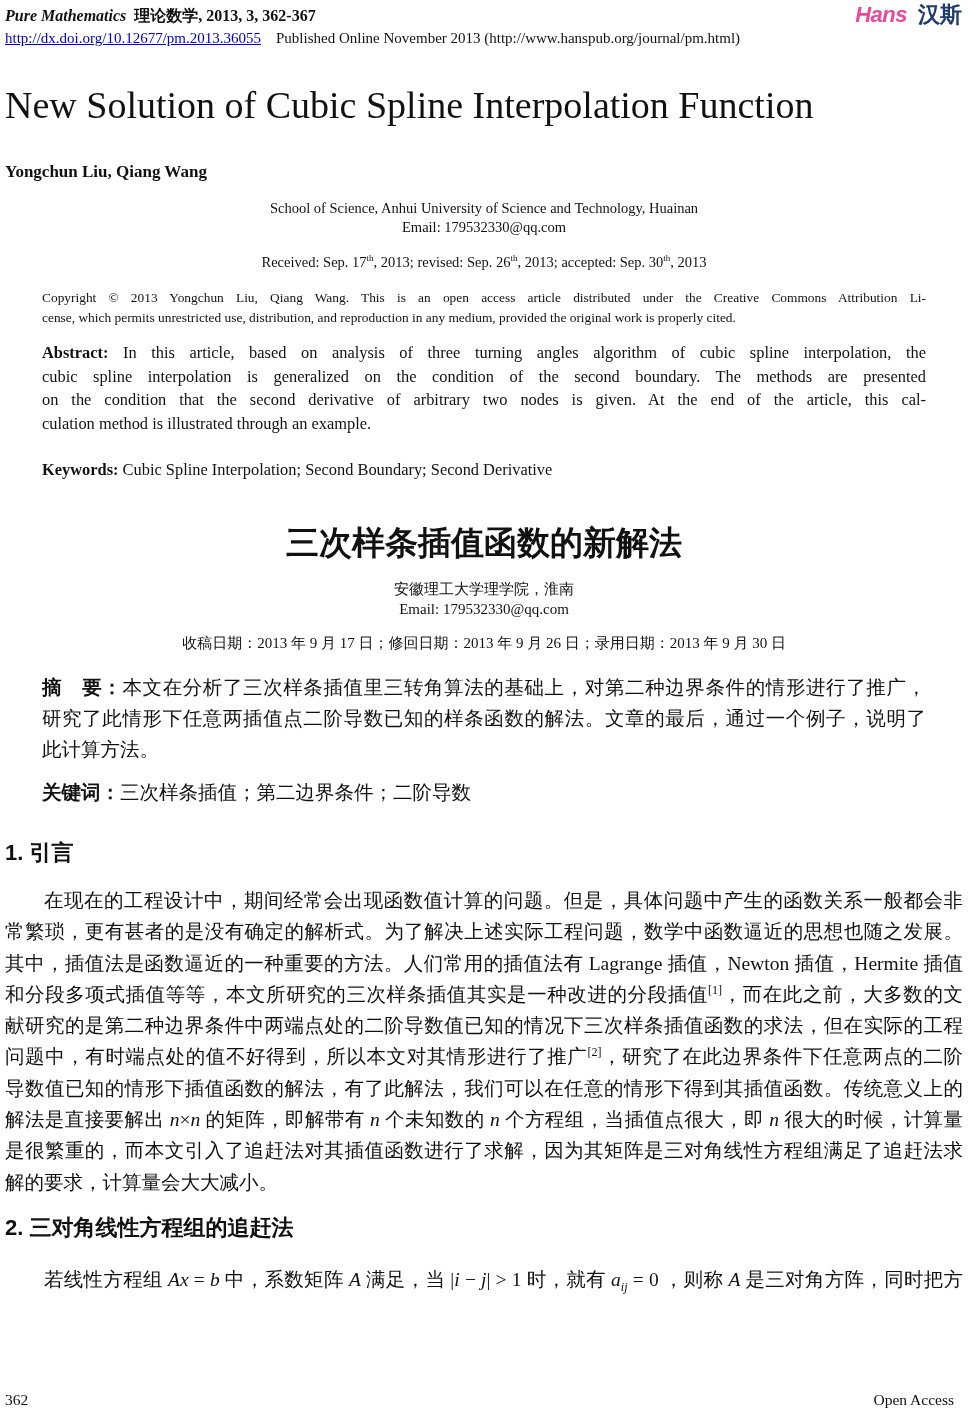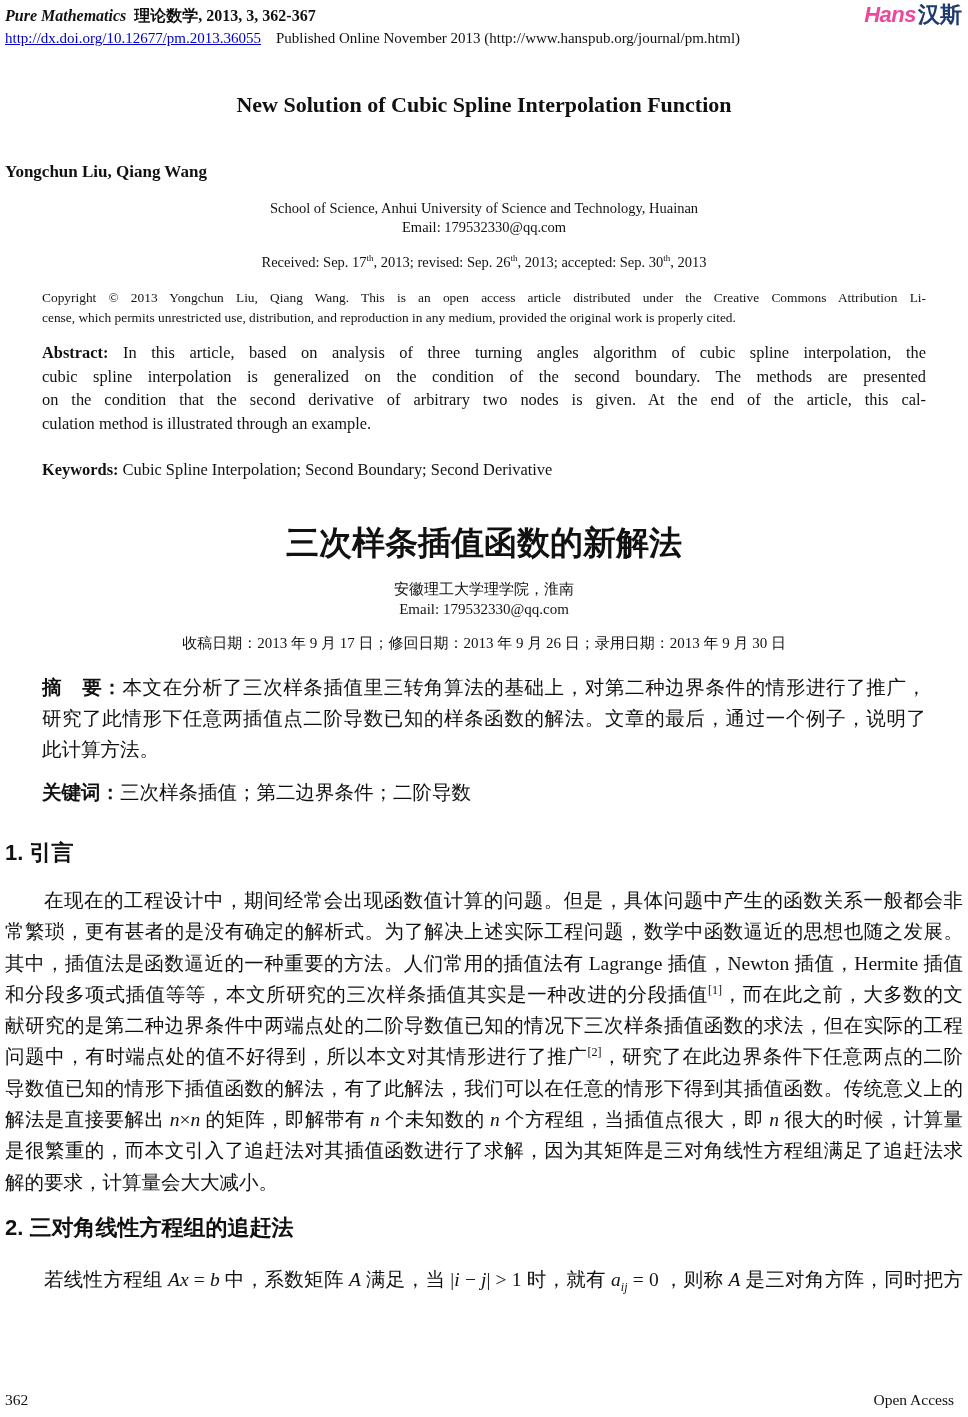--- a/index.html
+++ b/index.html
@@ -21,23 +21,23 @@
   b { font-weight:bold; }
   .bi { font-weight:bold; font-style:italic; }
   .lnk { color:#0000c8; text-decoration:underline; }
 
   .header { position:relative; padding:5px 5px 0 5px; }
   .h-line1 { font-size:16px; line-height:22px; }
   .h-line2 { font-size:15px; line-height:22px; }
   .logo { position:absolute; top:3px; right:6px; font-family:"Liberation Sans", sans-serif;
           font-size:22px; font-weight:bold; line-height:24px; }
   .logo .hans { color:#ec4899; font-style:italic; letter-spacing:-0.5px; }
-  .logo .hansi { color:#1e3a6e; margin-left:2px; }
+  .logo .hansi { color:#1e3a6e; margin-left:11px; }
 
-  .title-en { margin:39px 5px 0 5px; font-size:22px; line-height:34px; font-weight:bold; text-align:center; }
+  .title-en { margin:39px 5px 0 5px; font-size:38px; line-height:34px; font-weight:normal; }
   .authors-en { margin:39px 5px 0 5px; font-size:17px; line-height:22px; font-weight:bold; }
   .affil-en { margin:16px 5px 0 5px; font-size:14.5px; line-height:19px; }
   .received { margin:15px 5px 0 5px; font-size:14.5px; line-height:20px; }
   .copyright { margin:16px 42px 0 42px; font-size:13.4px; line-height:19.5px; }
   .abstract { margin:14px 42px 0 42px; font-size:16.4px; line-height:23.5px; }
   .keywords { margin:24px 42px 0 42px; font-size:16.4px; line-height:22px; }
 
   .title-cn { margin:42px 5px 0 5px; font-size:33px; line-height:40px; font-weight:bold; text-align:center;
               font-family:"Liberation Sans", sans-serif; }
   .authors-cn { margin:44px 5px 0 5px; font-size:20px; line-height:26px; font-weight:bold; text-align:center; }

